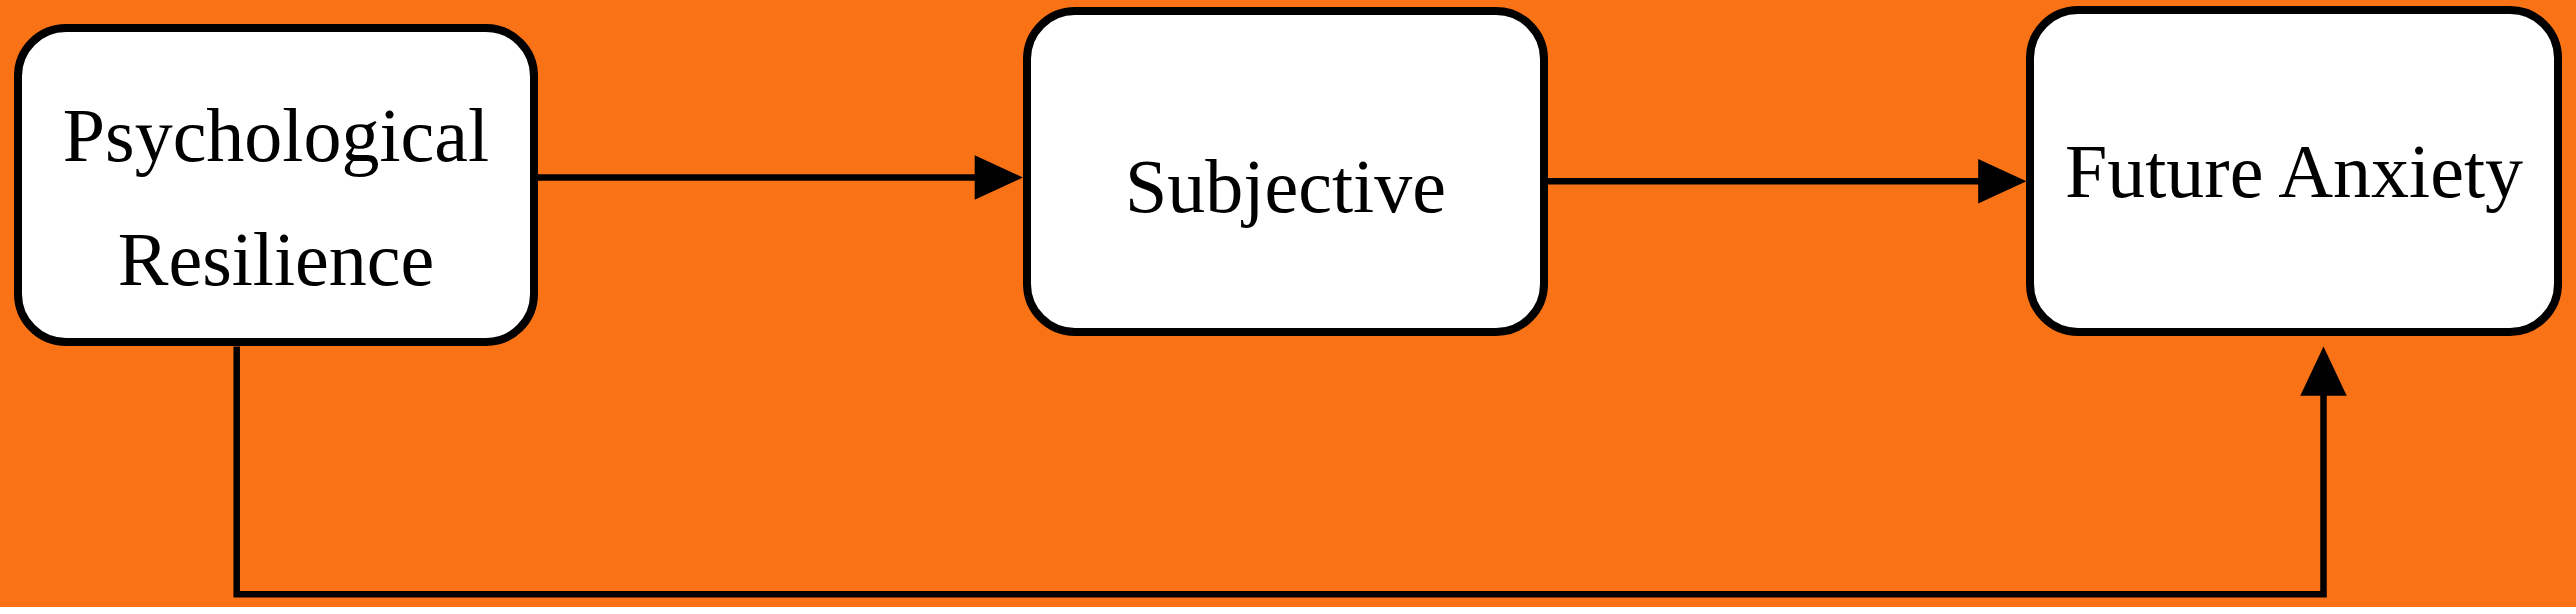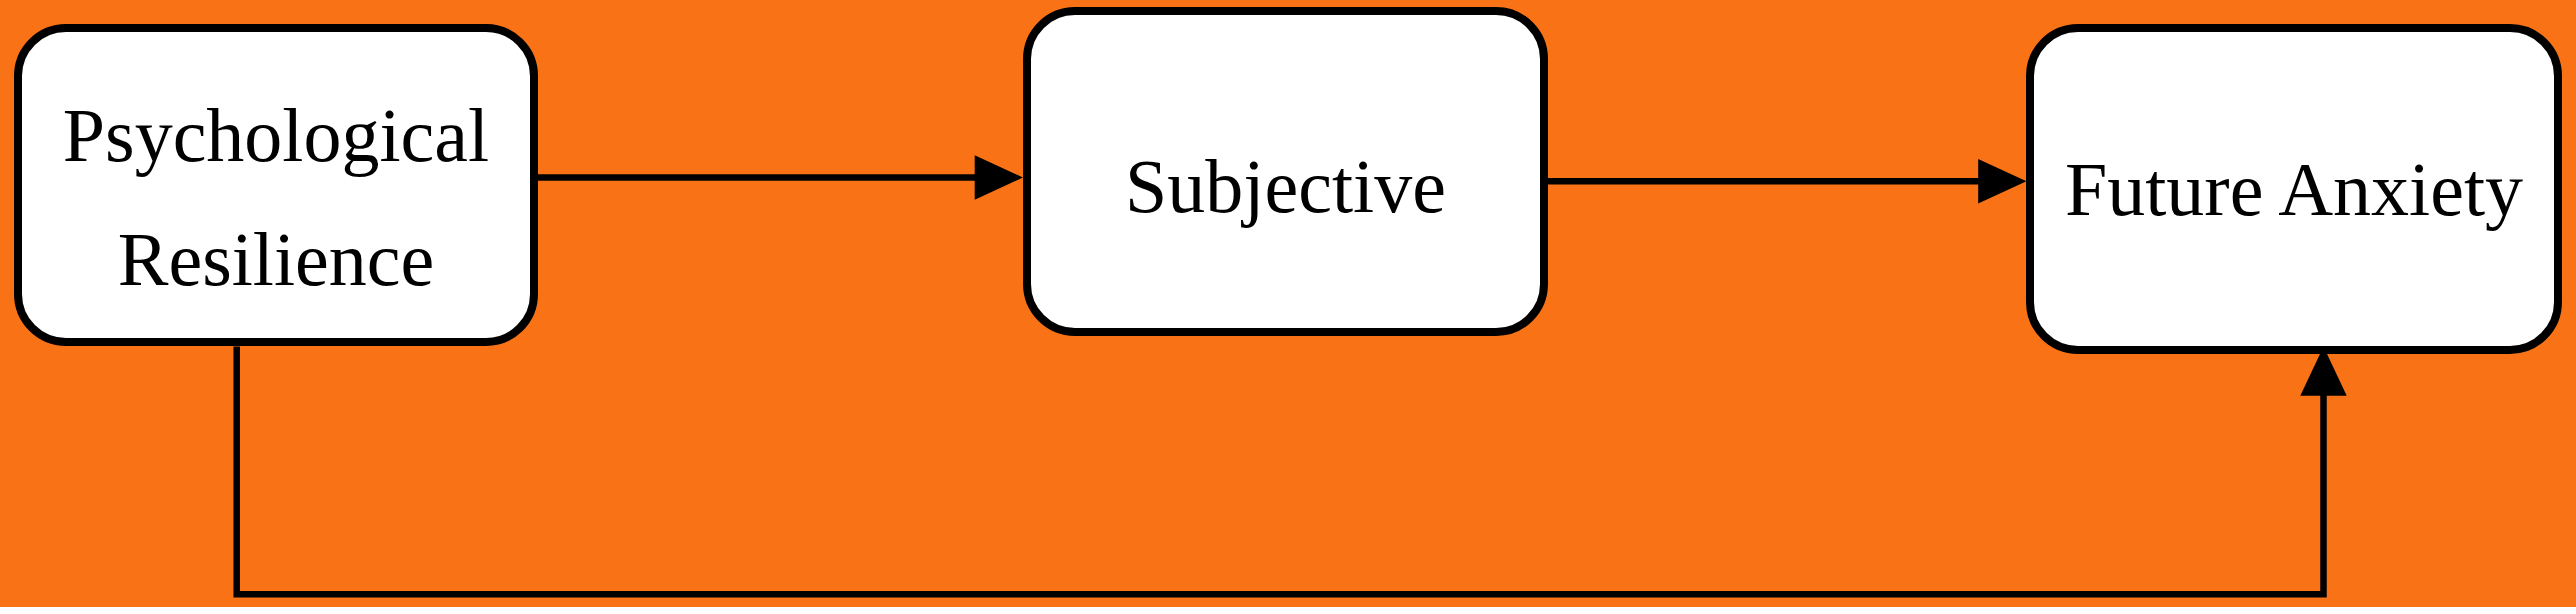--- a/index.html
+++ b/index.html
@@ -49,21 +49,21 @@
   }
   .node-2 {
     left: 1023px;
     top: 7.4px;
     width: 525px;
     height: 329px;
     padding-top: 28px;
   }
   .node-3 {
     left: 2026px;
-    top: 24px;
+    top: 6px;
     width: 536px;
     height: 330px;
     text-align: right;
   }
 </style>
 </head>
 <body>
 
 <div class="canvas">
 

